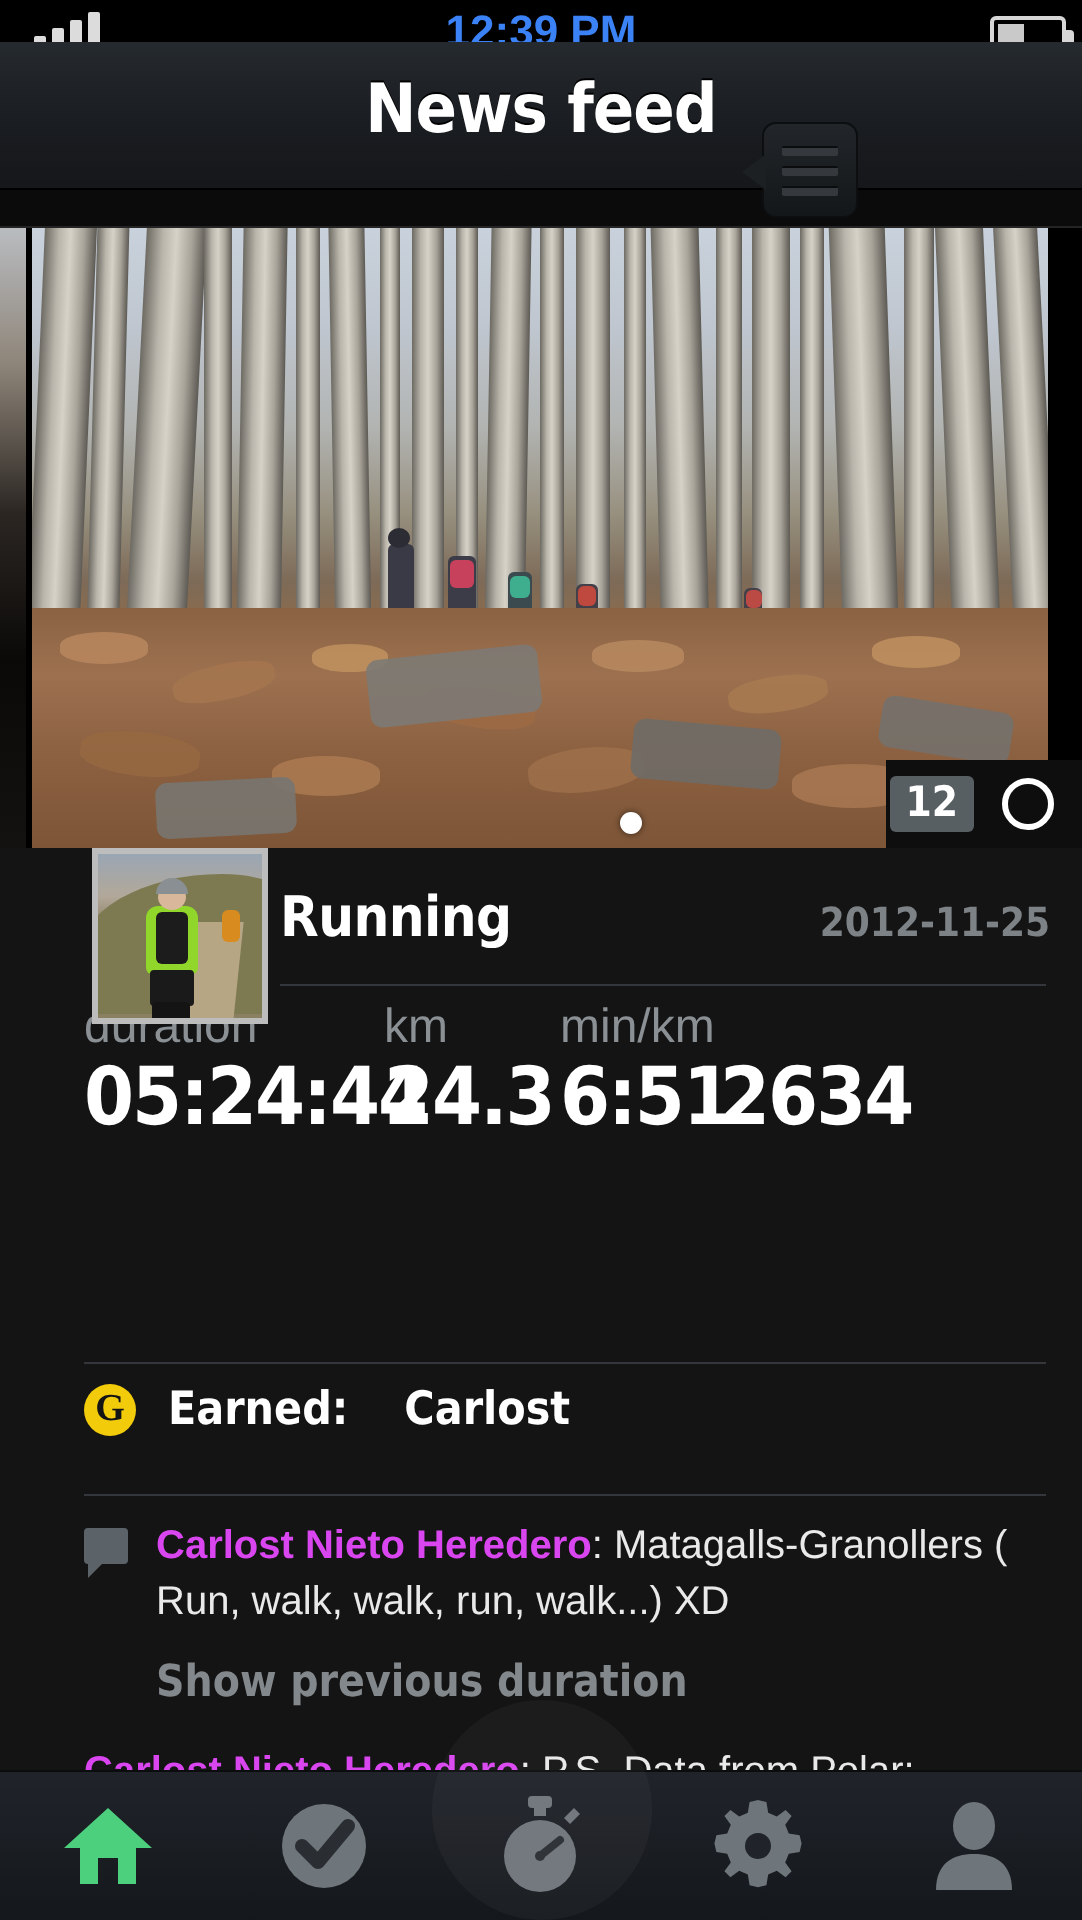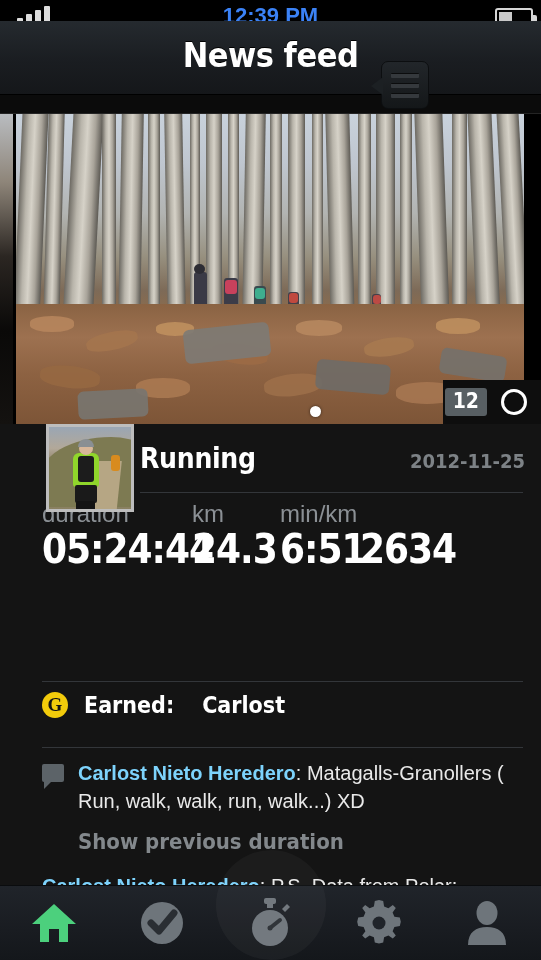--- a/index.html
+++ b/index.html
@@ -180,21 +180,21 @@
   .comments { position:absolute; left:42px; top:645px; right:22px; }
   .cmt { position:relative; margin-bottom:9px; }
   .cmt.first { padding-left:36px; }
   .bubble-icon {
     position:absolute; left:0; top:5px; width:22px; height:18px;
     background:#5c6368; border-radius:2px;
   }
   .bubble-icon::after { content:""; position:absolute; left:2px; top:18px;
     border-left:7px solid #5c6368; border-bottom:7px solid transparent; }
   .cmt p { color:#e9e9e9; font-size:20px; line-height:28px; font-family:"Liberation Sans",sans-serif; }
-  .cmt p b { font-weight:bold; color:#7dd3fc; }
+  .cmt p b { font-weight:bold; color:#d946ef; }
   .show-prev {
     color:#83888c; font-size:22px; font-weight:bold; margin:14px 0 18px 36px;
     font-family:"DejaVu Sans Condensed","Liberation Sans",sans-serif;
   }
 
   
   .tabbar {
     position:absolute; left:0; bottom:0; width:541px; height:75px;
     background:linear-gradient(#20242a,#191c21 60%,#14171b);
     border-top:1px solid #0a0c0e;

